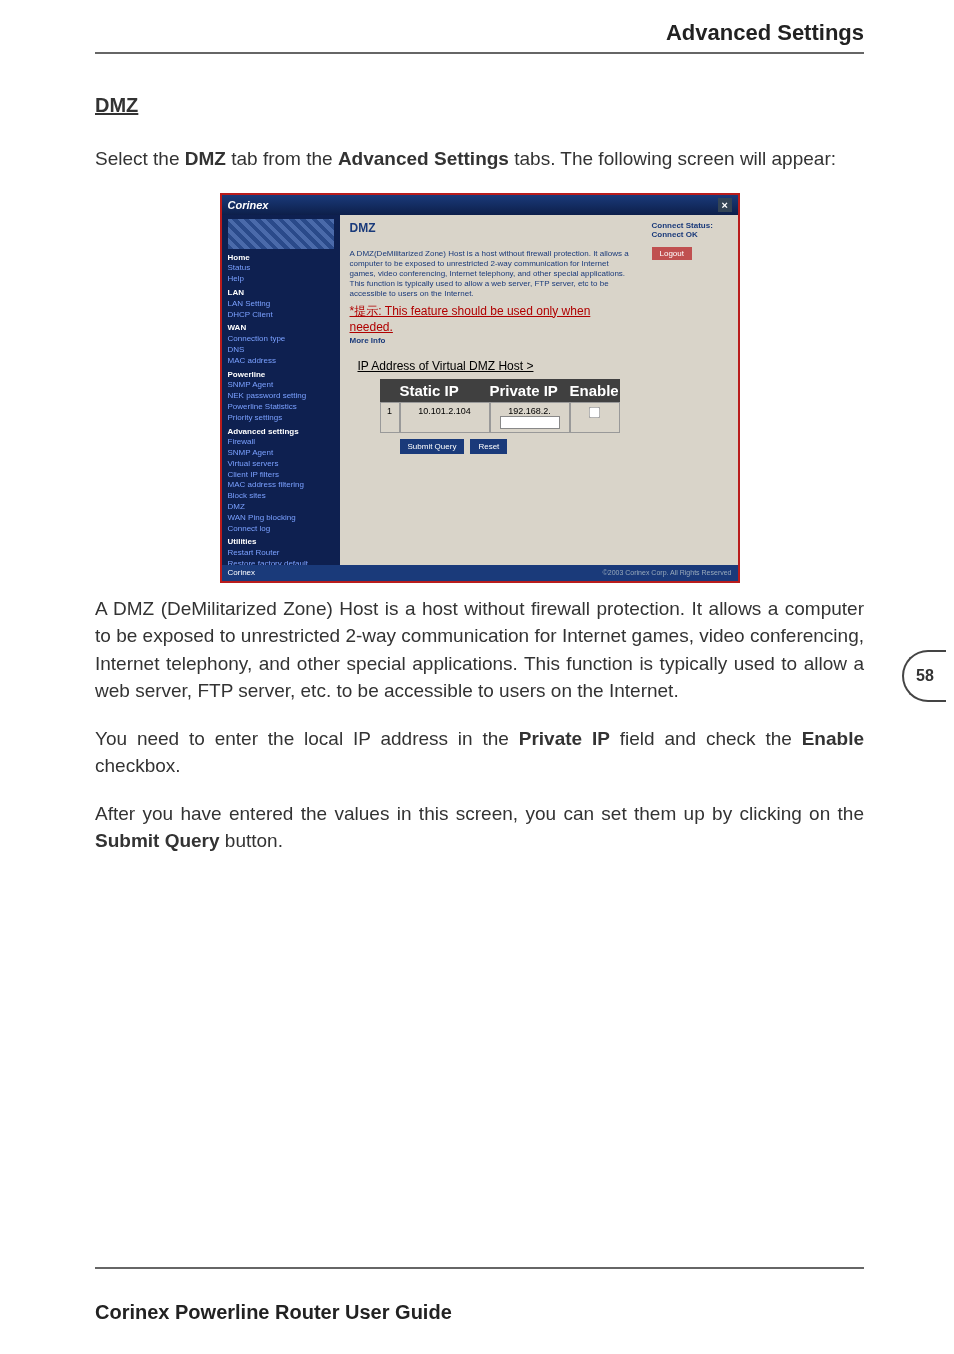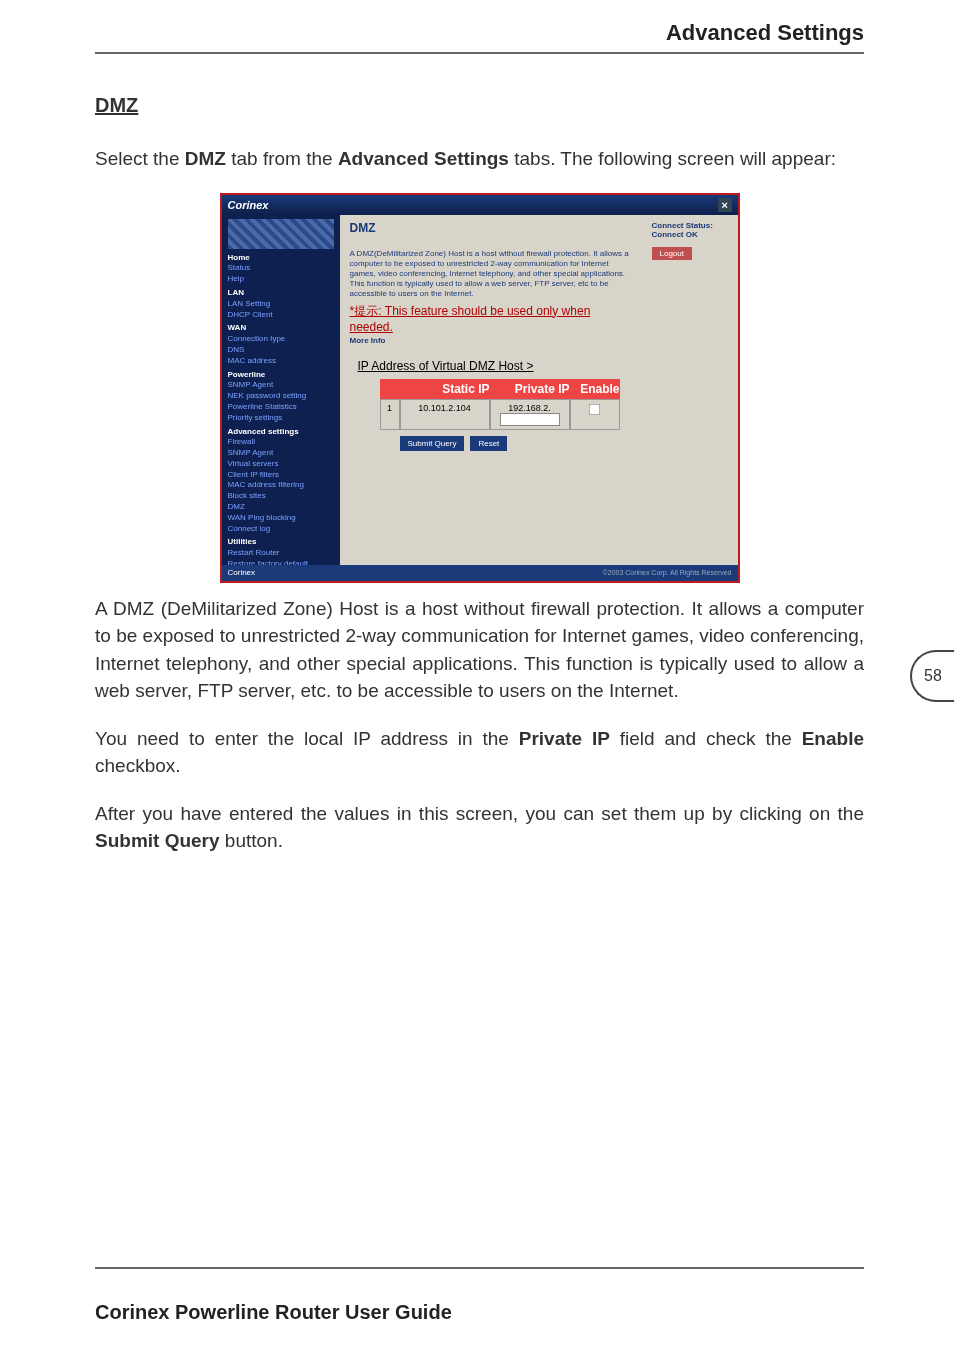--- a/index.html
+++ b/index.html
@@ -118,22 +118,22 @@
     margin-bottom:4px;
   }
   .shot-warn { color:#b00000; font-size:12px;text-decoration:underline; }
   .shot-more { color:#1a3a7a; font-weight:bold; font-size:8px; margin-top:2px;}
   .shot-sub { color:#000; font-size:12px; margin:14px 0 6px 8px;text-decoration:underline;}
   .shot-table { margin-left:30px; }
   .shot-table .hdr {
     display:flex; gap:0;
   }
   .shot-table .hdr div{
-    background:#ef4444;color:#fff;font-weight:bold;font-size:12px;
-    padding:3px 0;text-align:right;
+    background:#404040;color:#fff;font-weight:bold;font-size:15px;
+    padding:3px 0;text-align:left;
   }
   .shot-table .row{ display:flex; }
   .shot-table .row div{
     background:#d9d4c9;font-size:9px;padding:3px 0;text-align:center;
     border:1px solid #999;
   }
   .c-idx{width:20px;}
   .c-sip{width:90px;}
   .c-pip{width:80px;}
   .c-en{width:50px;}
@@ -153,28 +153,28 @@
     display:inline-block;background:#c05050;color:#fff;padding:2px 8px;margin-top:8px;font-size:8px;
   }
   .shot-footer{
     height:16px;background:#1a3a7a;color:#fff;font-size:8px;
     display:flex;align-items:center;padding:0 6px;
   }
   .shot-footer .copy{margin-left:auto;font-size:7px;color:#9ab;}
   
   .page-tab {
     position:absolute;
-    right:0;
+    right:8px;
     top:650px;
     width:44px;height:52px;
     border:2px solid #444;
     border-right:none;
     border-radius: 26px 0 0 26px;
     display:flex;align-items:center;justify-content:center;
-    font-size:16px;font-weight:normal;color:#333;
+    font-size:16px;font-weight:bold;color:#333;
     background:#fff;
   }
   .footer-area{
     position:absolute;
     left:95px; right:90px;
     bottom:30px;
   }
   .footer-rule{
     border:none;border-top:2px solid #666;margin-bottom:6px;
   }

